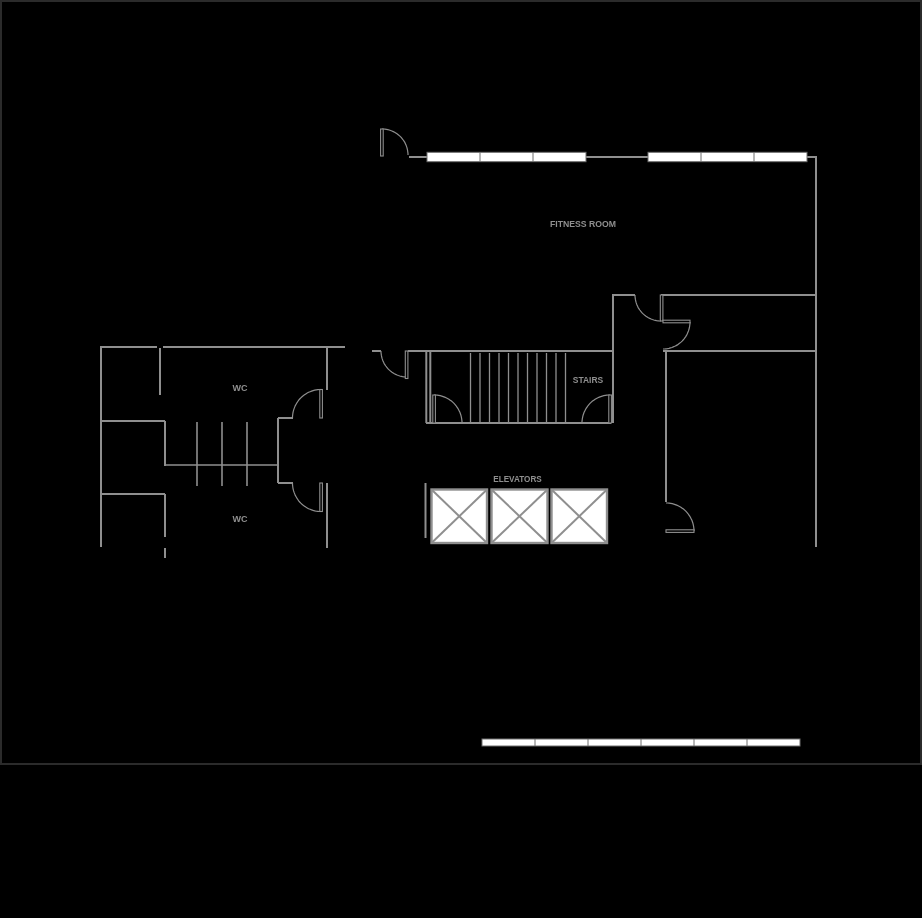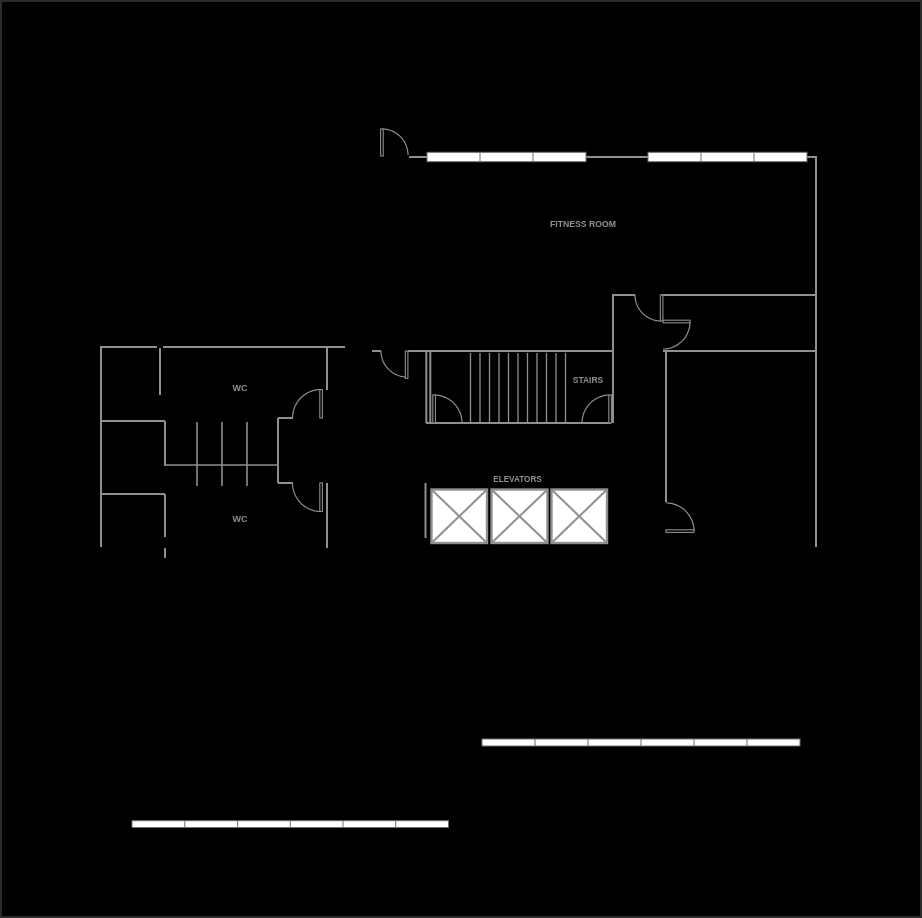--- a/index.html
+++ b/index.html
@@ -3,21 +3,21 @@
 <meta charset="utf-8">
 <style>
   html, body {
     margin: 0;
     padding: 0;
     background: #000000;
   }
   #canvas {
     position: relative;
     width: 922px;
-    height: 918px;
+    height: 765px;
     background: #000000;
     box-shadow: inset 0 0 0 2px #2b2b2b;
     overflow: hidden;
     font-family: "Liberation Sans", sans-serif;
   }
   #plan {
     position: absolute;
     left: 0;
     top: 0;
     display: block;

